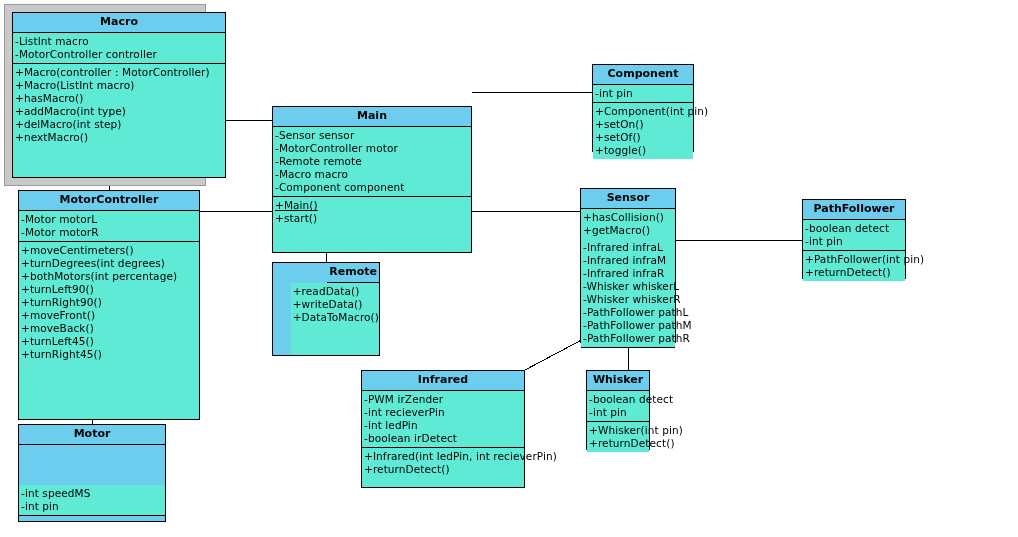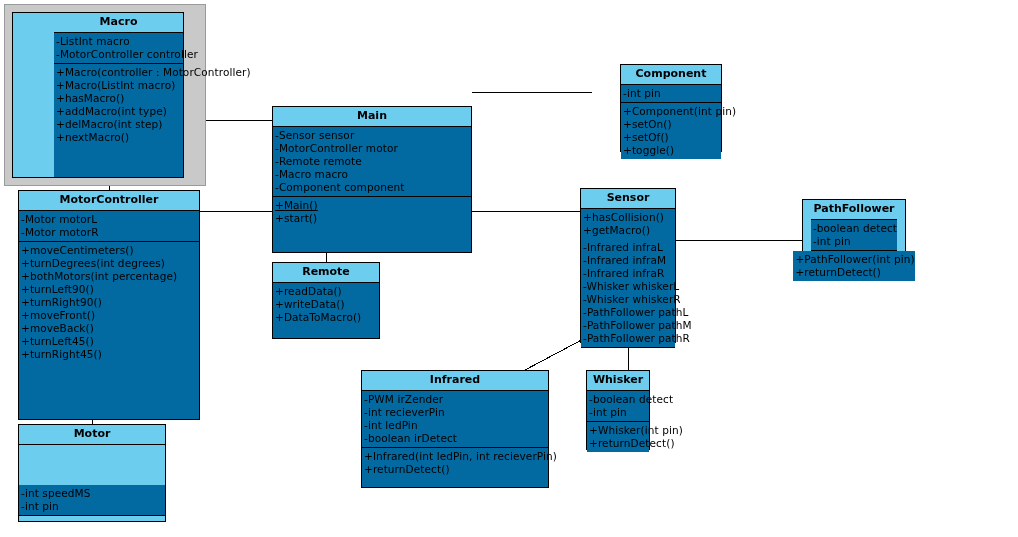--- a/index.html
+++ b/index.html
@@ -50,21 +50,21 @@
     font-size: 11px;
     line-height: 14px;
     color: #000000;
     padding: 2px 2px 3px 2px;
     border-bottom: 1px solid #000000;
     background: #6ccdef;
   }
   .cls-section {
     box-sizing: border-box;
     padding: 2px 0 2px 2px;
-    background: #0369a1;
+    background: #5eead4;
   }
   .cls-attrs {
     border-bottom: 1px solid #000000;
   }
   .cls-row {
     font-size: 10.5px;
     line-height: 13px;
     color: #000000;
     white-space: nowrap;
     letter-spacing: 0.1px;
@@ -90,21 +90,21 @@
       <polyline points="200,211 272,211" fill="none" stroke="#000000" stroke-width="1" shape-rendering="crispEdges"></polyline>
       <polyline points="92,372 92,424" fill="none" stroke="#000000" stroke-width="1" shape-rendering="crispEdges"></polyline>
       <polyline points="326,238 326,262" fill="none" stroke="#000000" stroke-width="1" shape-rendering="crispEdges"></polyline>
       <polyline points="472,92 592,92" fill="none" stroke="#000000" stroke-width="1" shape-rendering="crispEdges"></polyline>
       <polyline points="472,211 580,211" fill="none" stroke="#000000" stroke-width="1" shape-rendering="crispEdges"></polyline>
       <polyline points="676,240 802,240" fill="none" stroke="#000000" stroke-width="1" shape-rendering="crispEdges"></polyline>
       <polyline points="628,327 628,370" fill="none" stroke="#000000" stroke-width="1" shape-rendering="crispEdges"></polyline>
       <polyline points="606,327 525,370" fill="none" stroke="#000000" stroke-width="1" shape-rendering="crispEdges"></polyline>
     </svg>
 <div class="selection-frame" style="left: 4px; top: 4px; width: 202px; height: 182px;"></div>
-    <div class="uml-class flexbox" style="left: 12px; top: 12px; width: 172px; height: 166px; padding-left: 41px;">
+    <div class="uml-class flexbox" style="left: 12px; top: 12px; width: 214px; height: 166px;">
       <div class="cls-title">Macro</div>
       <div class="cls-section cls-attrs">
         <div class="cls-row">-ListInt macro</div>
         <div class="cls-row">-MotorController controller</div>
       </div>
       <div class="cls-section cls-ops">
         <div class="cls-row">+Macro(controller : MotorController)</div>
         <div class="cls-row">+Macro(ListInt macro)</div>
         <div class="cls-row">+hasMacro()</div>
         <div class="cls-row">+addMacro(int type)</div>
@@ -148,29 +148,29 @@
         <div class="cls-row">-MotorController motor</div>
         <div class="cls-row">-Remote remote</div>
         <div class="cls-row">-Macro macro</div>
         <div class="cls-row">-Component component</div>
       </div>
       <div class="cls-section cls-ops">
         <div class="cls-row static">+Main()</div>
         <div class="cls-row">+start()</div>
       </div>
     </div>
-    <div class="uml-class flexbox" style="left: 272px; top: 262px; width: 108px; height: 77px;">
+    <div class="uml-class flexbox" style="left: 272px; top: 262px; width: 108px; height: 94px; align-items: flex-end;">
       <div class="cls-title">Remote</div>
       <div class="cls-section cls-ops">
         <div class="cls-row">+readData()</div>
         <div class="cls-row">+writeData()</div>
         <div class="cls-row">+DataToMacro()</div>
       </div>
     </div>
-    <div class="uml-class flexbox" style="left: 620px; top: 64px; width: 102px; height: 88px;">
+    <div class="uml-class flexbox" style="left: 592px; top: 64px; width: 102px; height: 88px;">
       <div class="cls-title">Component</div>
       <div class="cls-section cls-attrs">
         <div class="cls-row">-int pin</div>
       </div>
       <div class="cls-section cls-ops">
         <div class="cls-row">+Component(int pin)</div>
         <div class="cls-row">+setOn()</div>
         <div class="cls-row">+setOf()</div>
         <div class="cls-row">+toggle()</div>
       </div>
@@ -185,32 +185,32 @@
         <div class="cls-row">-Infrared infraL</div>
         <div class="cls-row">-Infrared infraM</div>
         <div class="cls-row">-Infrared infraR</div>
         <div class="cls-row">-Whisker whiskerL</div>
         <div class="cls-row">-Whisker whiskerR</div>
         <div class="cls-row">-PathFollower pathL</div>
         <div class="cls-row">-PathFollower pathM</div>
         <div class="cls-row">-PathFollower pathR</div>
       </div>
     </div>
-    <div class="uml-class flexbox" style="left: 802px; top: 199px; width: 104px; height: 80px; align-items: center;">
+    <div class="uml-class flexbox" style="left: 802px; top: 199px; width: 104px; height: 80px;">
       <div class="cls-title">PathFollower</div>
       <div class="cls-section cls-attrs">
         <div class="cls-row">-boolean detect</div>
         <div class="cls-row">-int pin</div>
       </div>
       <div class="cls-section cls-ops">
         <div class="cls-row">+PathFollower(int pin)</div>
         <div class="cls-row">+returnDetect()</div>
       </div>
     </div>
-    <div class="uml-class flexbox" style="left: 361px; top: 370px; width: 188px; height: 118px;">
+    <div class="uml-class flexbox" style="left: 361px; top: 370px; width: 164px; height: 118px;">
       <div class="cls-title">Infrared</div>
       <div class="cls-section cls-attrs">
         <div class="cls-row">-PWM irZender</div>
         <div class="cls-row">-int recieverPin</div>
         <div class="cls-row">-int ledPin</div>
         <div class="cls-row">-boolean irDetect</div>
       </div>
       <div class="cls-section cls-ops">
         <div class="cls-row">+Infrared(int ledPin, int recieverPin)</div>
         <div class="cls-row">+returnDetect()</div>

